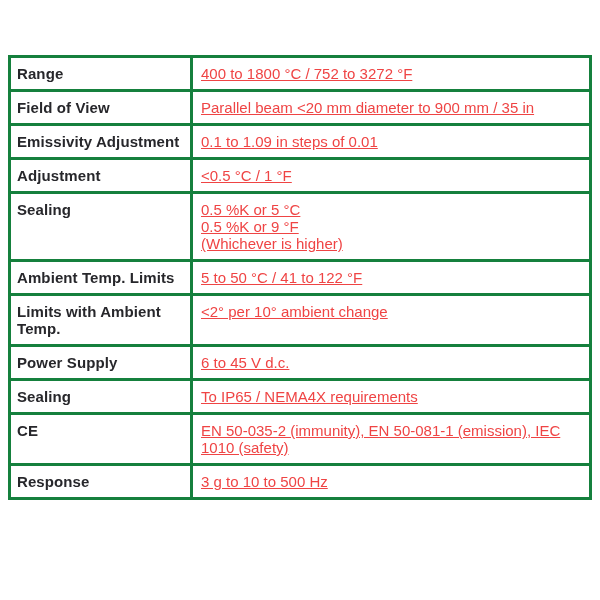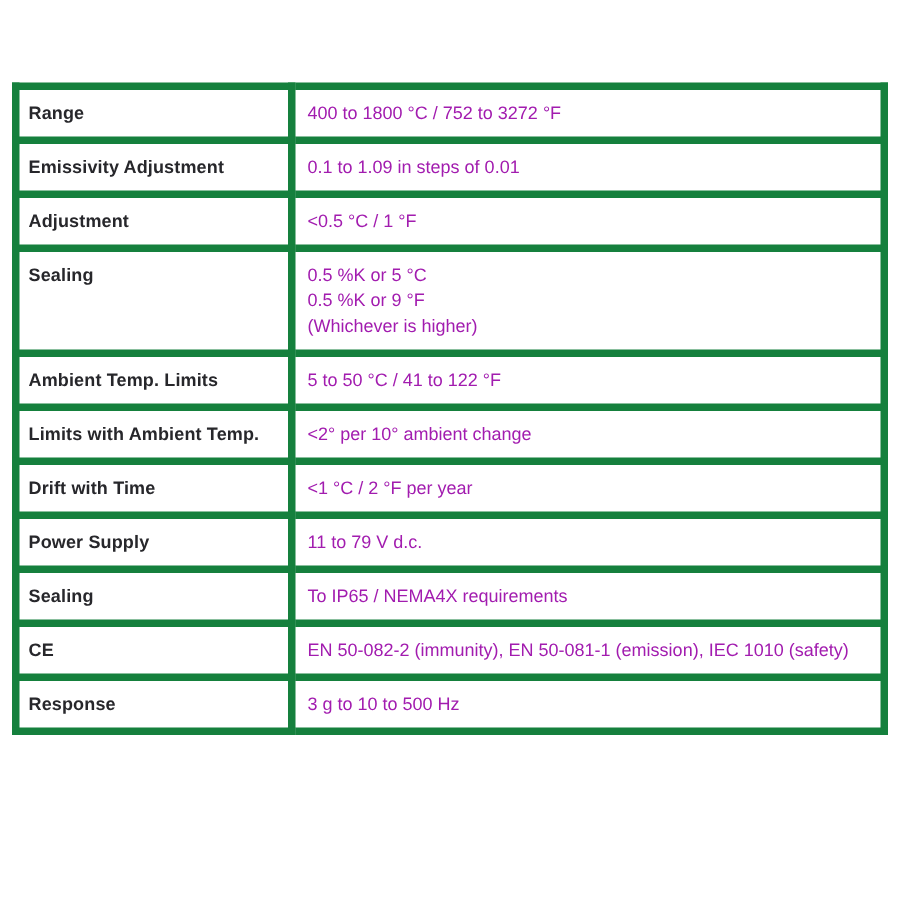--- a/index.html
+++ b/index.html
@@ -21,48 +21,53 @@
   }
   table.spec-table {
     position: absolute;
     left: 8px;
     top: 55px;
     width: 584px;
     border-collapse: collapse;
     table-layout: fixed;
   }
   table.spec-table td {
-    border: 5px solid #15803d;
-    font-size: 12px;
+    border: 3px solid #15803d;
+    font-size: 15px;
     line-height: 17px;
     vertical-align: top;
     margin-left: 46px;
   }
   td.spec-label {
     width: 167px;
     font-weight: bold;
     color: #27272b;
     padding: 7px 6px 7px 6px;
     letter-spacing: 0.1px;
   }
   td.spec-value {
-    color: #a21caf;
+    color: #ef4444;
     padding: 7px 8px 7px 8px;
     white-space: pre-line;
+    text-decoration: underline;
   }
 </style>
 </head>
 <body>
 
 <div class="page">
   <table class="spec-table">
     <tbody>
       <tr>
         <td class="spec-label">Range</td>
         <td class="spec-value">400 to 1800 °C / 752 to 3272 °F</td>
+      </tr>
+      <tr>
+        <td class="spec-label">Field of View</td>
+        <td class="spec-value">Parallel beam &lt;20 mm diameter to 900 mm / 35 in</td>
       </tr>
       <tr>
         <td class="spec-label">Emissivity Adjustment</td>
         <td class="spec-value">0.1 to 1.09 in steps of 0.01</td>
       </tr>
       <tr>
         <td class="spec-label">Adjustment</td>
         <td class="spec-value">&lt;0.5 °C / 1 °F</td>
       </tr>
       <tr>
@@ -73,34 +78,30 @@
       </tr>
       <tr>
         <td class="spec-label">Ambient Temp. Limits</td>
         <td class="spec-value">5 to 50 °C / 41 to 122 °F</td>
       </tr>
       <tr>
         <td class="spec-label">Limits with Ambient Temp.</td>
         <td class="spec-value">&lt;2° per 10° ambient change</td>
       </tr>
       <tr>
-        <td class="spec-label">Drift with Time</td>
-        <td class="spec-value">&lt;1 °C / 2 °F per year</td>
-      </tr>
-      <tr>
         <td class="spec-label">Power Supply</td>
-        <td class="spec-value">11 to 79 V d.c.</td>
+        <td class="spec-value">6 to 45 V d.c.</td>
       </tr>
       <tr>
         <td class="spec-label">Sealing</td>
         <td class="spec-value">To IP65 / NEMA4X requirements</td>
       </tr>
       <tr>
         <td class="spec-label">CE</td>
-        <td class="spec-value">EN 50-082-2 (immunity), EN 50-081-1 (emission), IEC 1010 (safety)</td>
+        <td class="spec-value">EN 50-035-2 (immunity), EN 50-081-1 (emission), IEC 1010 (safety)</td>
       </tr>
       <tr>
         <td class="spec-label">Response</td>
         <td class="spec-value">3 g to 10 to 500 Hz</td>
       </tr>
     </tbody>
   </table>
 </div>
 
 </body></html>

